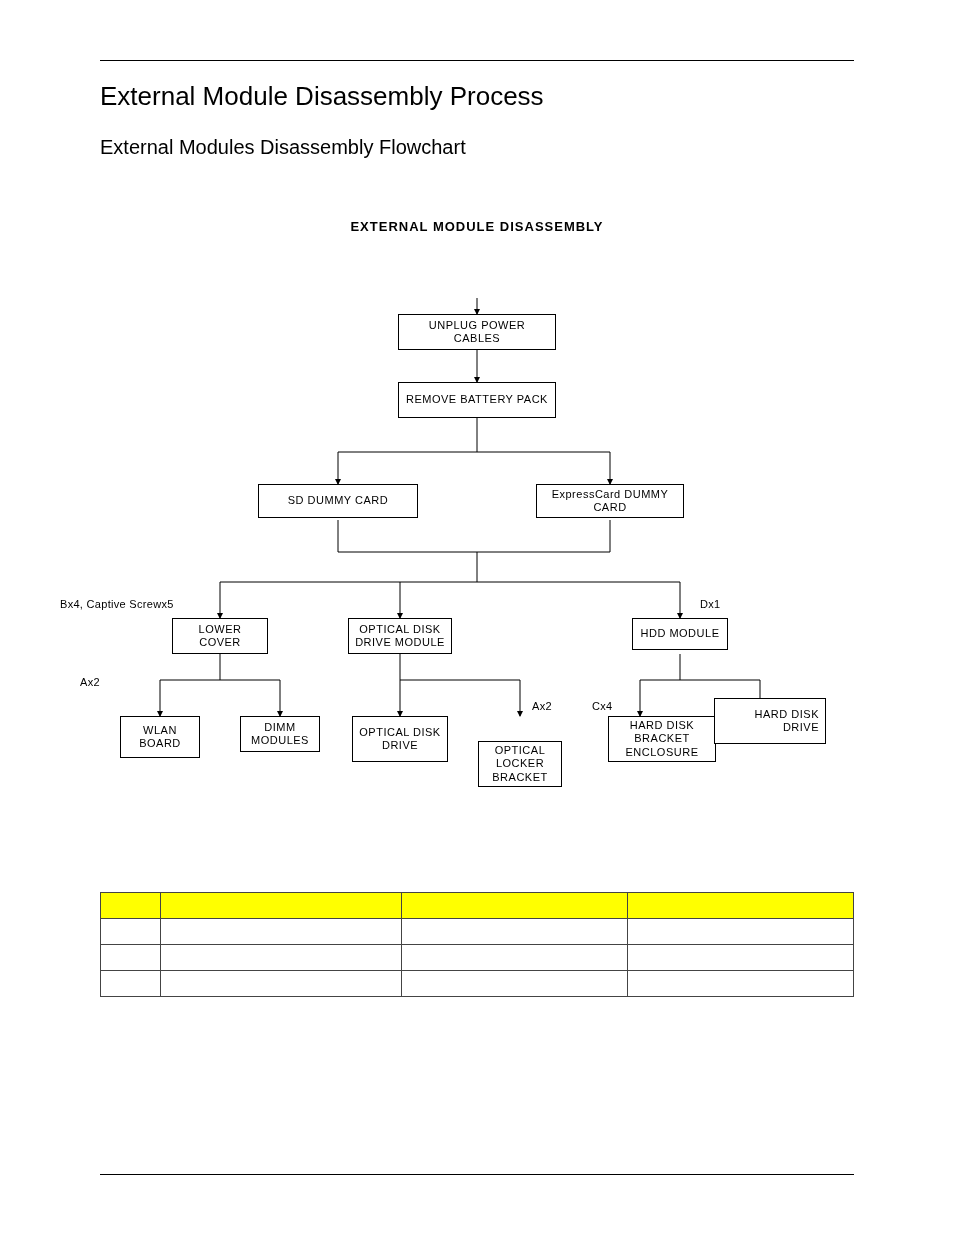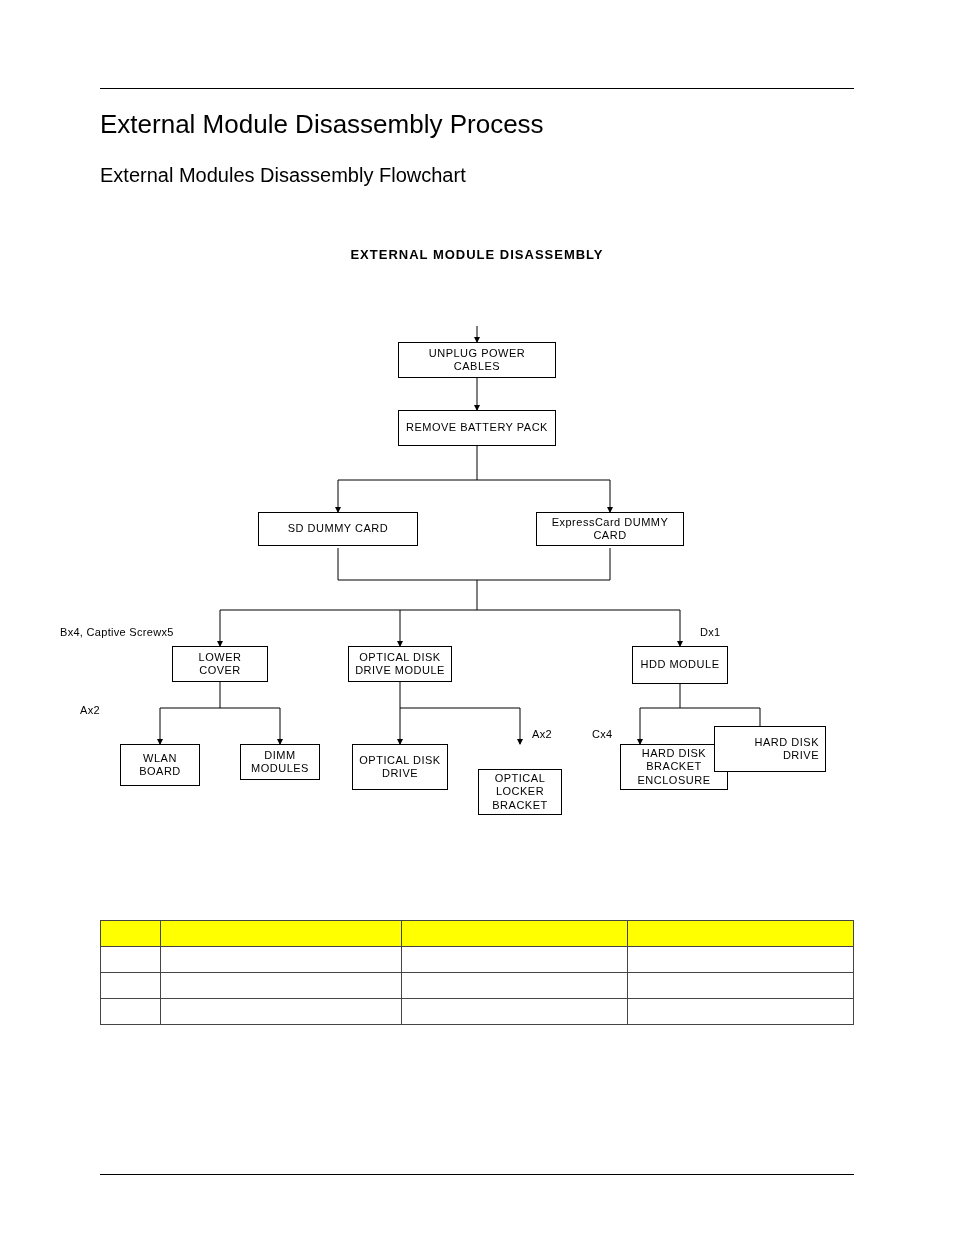--- a/index.html
+++ b/index.html
@@ -7,21 +7,21 @@
     font-family: Arial, Helvetica, sans-serif;
     margin: 0;
     padding: 0;
     background: #fff;
     color: #000;
   }
   .page {
     width: 954px;
     height: 1235px;
     margin: 0 auto;
-    padding: 88px 100px 40px 100px;
+    padding: 60px 100px 40px 100px;
     position: relative;
     border-radius: 22px;
   }
   .top-rule {
     border-top: 1px solid #000;
     margin-bottom: 20px;
   }
   h1 {
     font-size: 26px;
     font-weight: 400;
@@ -148,27 +148,27 @@
       </g>
     </svg>
 
     <div class="box" style="left:298px; top:52px; width:158px; height:36px;">UNPLUG POWER CABLES</div>
     <div class="box" style="left:298px; top:120px;width:158px; height:36px;">REMOVE BATTERY PACK</div>
     <div class="box" style="left:158px; top:222px;width:160px; height:34px;">SD DUMMY CARD</div>
     <div class="box" style="left:436px; top:222px;width:148px; height:34px;">ExpressCard DUMMY CARD</div>
 
     <div class="box" style="left:72px;  top:356px;width:96px;  height:36px;">LOWER COVER</div>
     <div class="box" style="left:248px; top:356px;width:104px; height:36px;">OPTICAL DISK DRIVE MODULE</div>
-    <div class="box" style="left:532px; top:356px;width:96px;  height:38px;">HDD MODULE</div>
+    <div class="box" style="left:532px; top:356px;width:96px;  height:32px;">HDD MODULE</div>
 
     <div class="box" style="left:20px;  top:454px;width:80px;  height:42px;">WLAN BOARD</div>
     <div class="box" style="left:140px; top:454px;width:80px;  height:36px;">DIMM MODULES</div>
     <div class="box" style="left:252px; top:454px;width:96px;  height:46px;">OPTICAL DISK DRIVE</div>
     <div class="box" style="left:378px; top:454px;width:84px;  height:46px;margin-top:25px;">OPTICAL LOCKER BRACKET</div>
-    <div class="box" style="left:520px; top:454px;width:108px;  height:46px;">HARD DISK BRACKET ENCLOSURE</div>
+    <div class="box" style="left:508px; top:454px;width:108px;  height:46px;">HARD DISK BRACKET ENCLOSURE</div>
     <div class="box" style="left:614px; top:436px;width:112px;  height:46px;text-align:right;">HARD DISK DRIVE</div>
 
     <div class="label" style="left:-40px; top:336px;">Bx4, Captive Screwx5</div>
     <div class="label" style="left:600px; top:336px;">Dx1</div>
     <div class="label" style="left:-20px;  top:414px;">Ax2</div>
     <div class="label" style="left:432px;  top:438px;">Ax2</div>
     <div class="label" style="left:492px;  top:438px;">Cx4</div>
   </div>
 
   <table class="screw-table">

